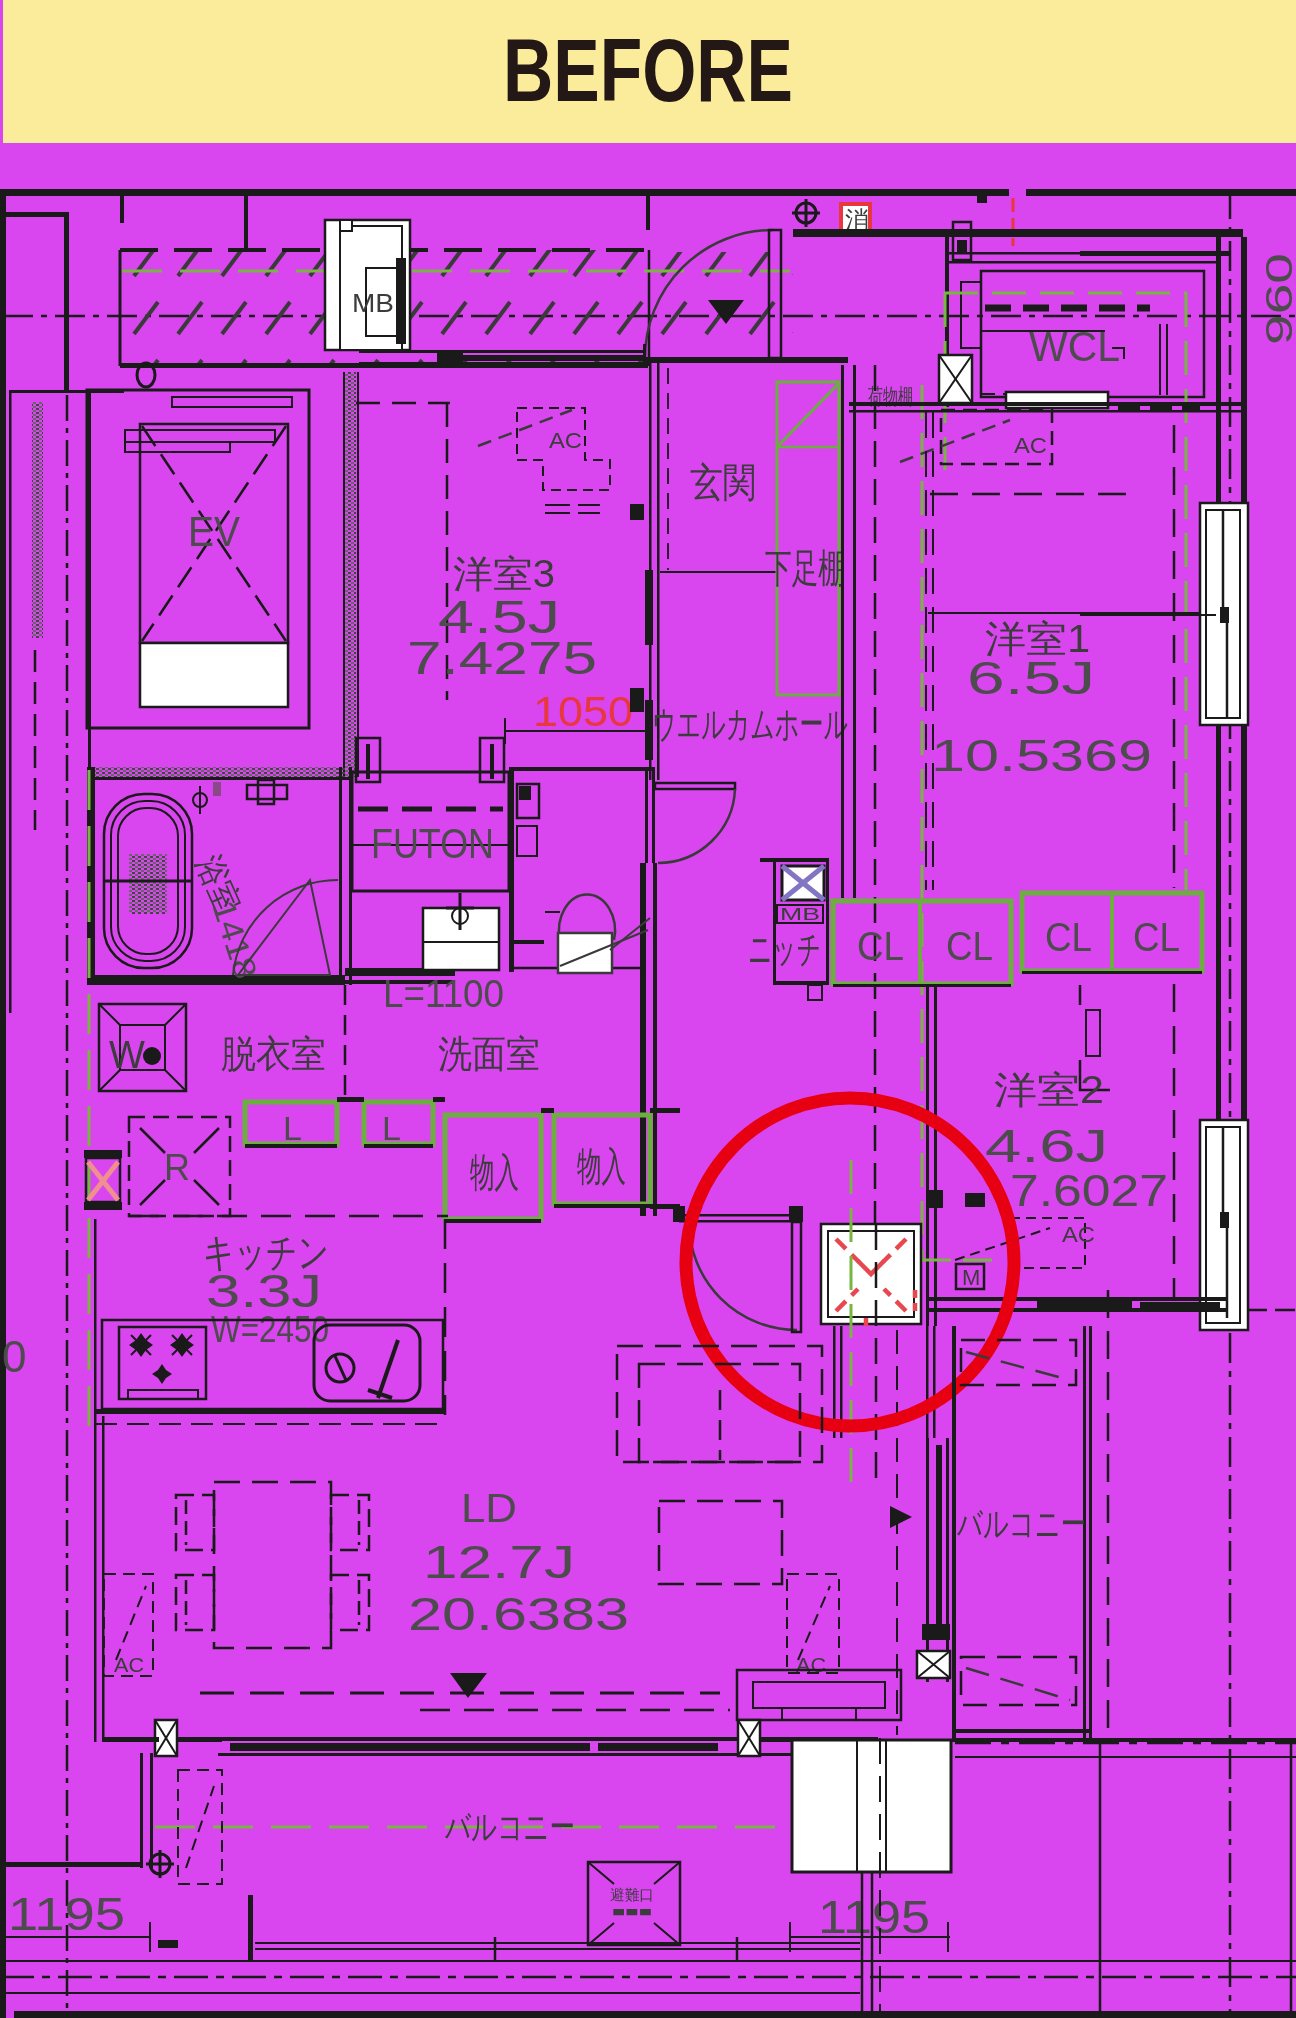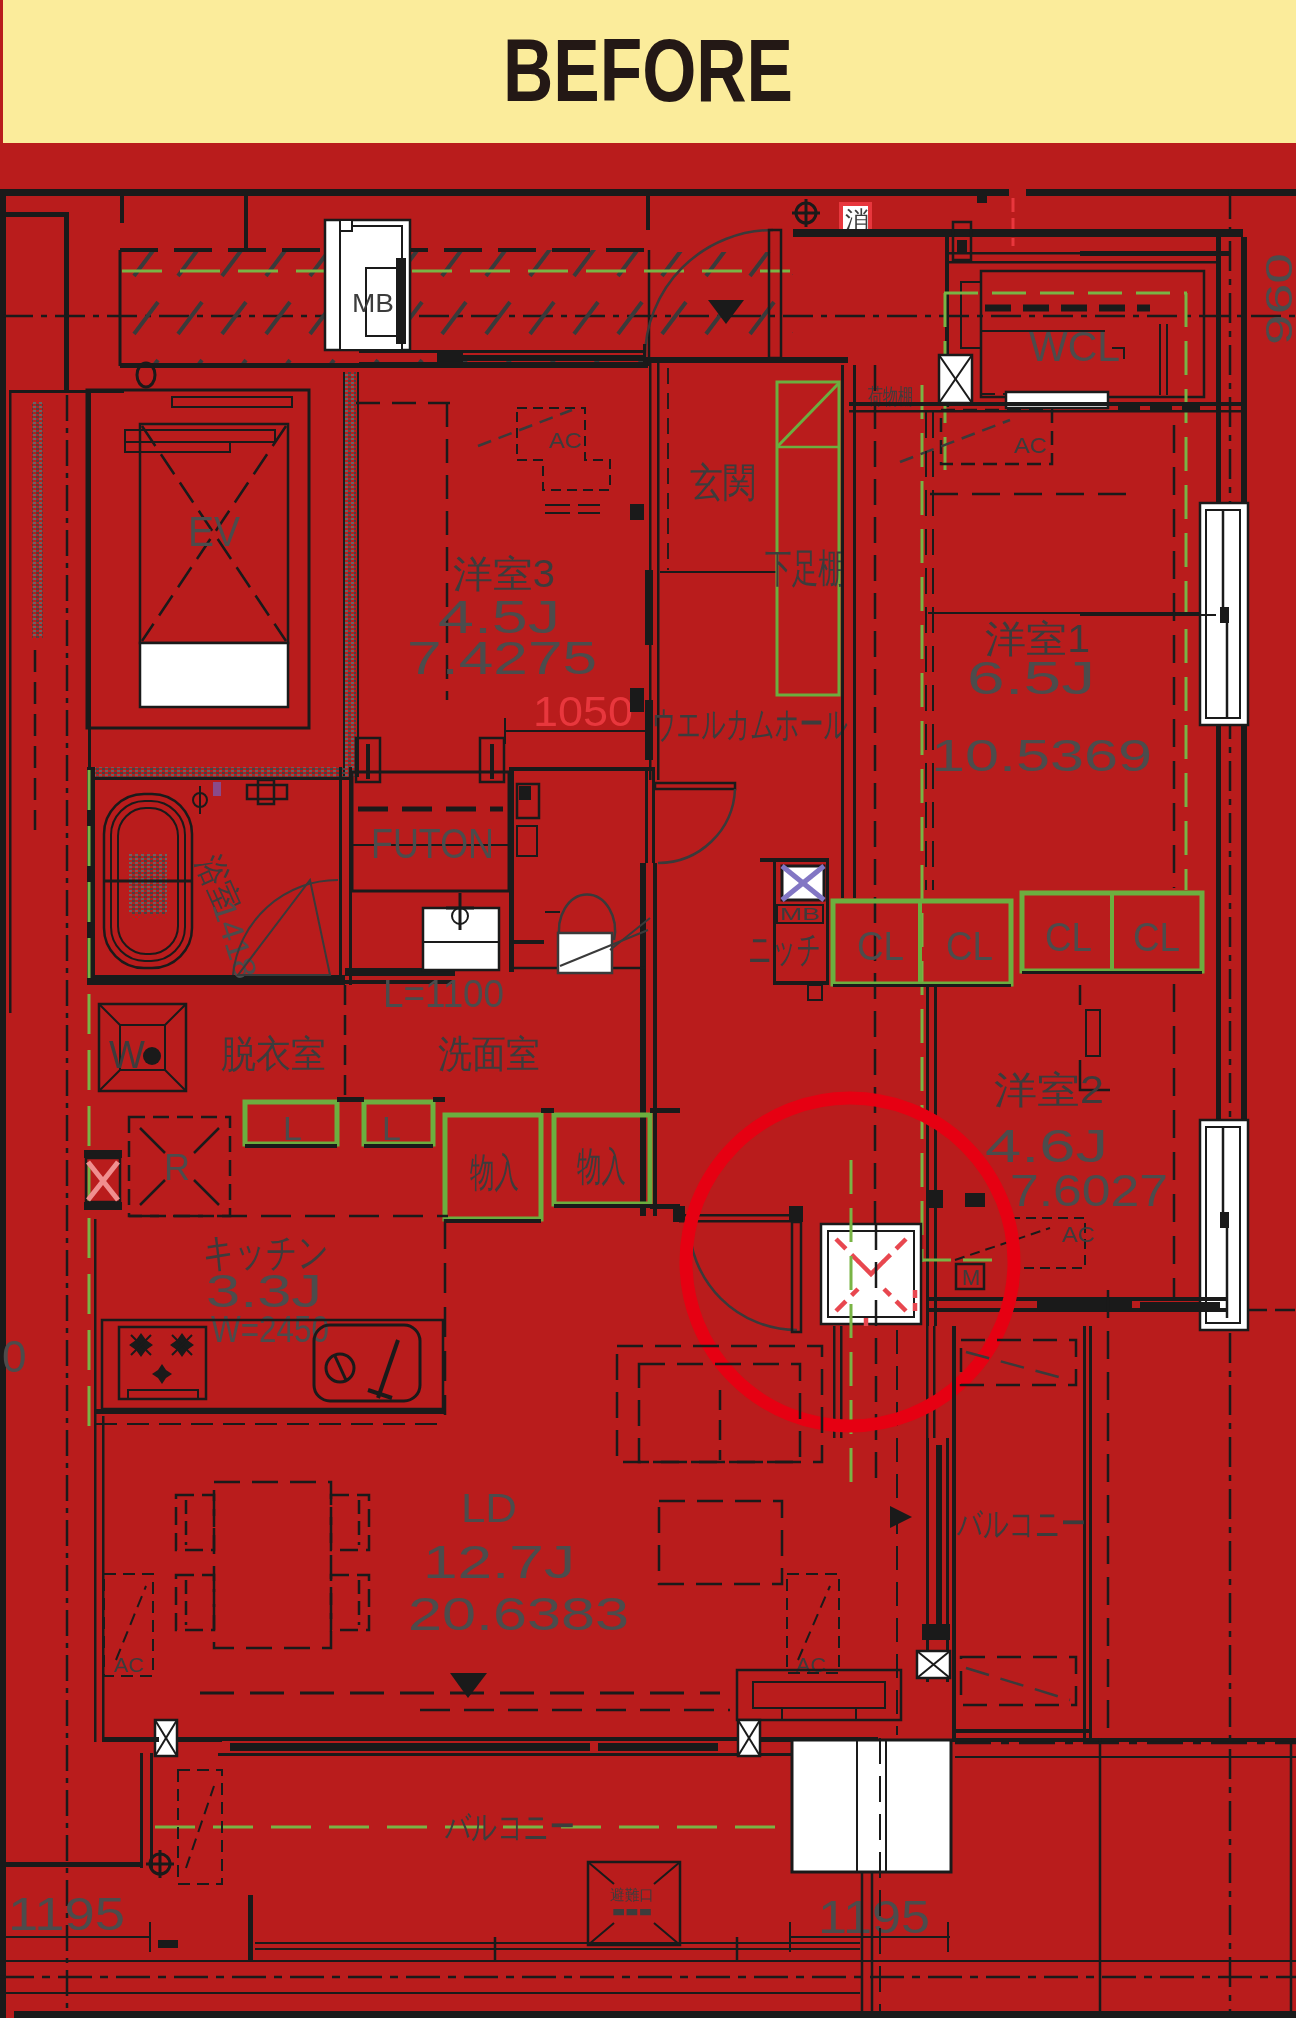--- a/index.html
+++ b/index.html
@@ -1,16 +1,16 @@
 <!DOCTYPE html>
 <html><head>
 <meta charset="utf-8">
 <style>
 html,body{margin:0;padding:0;background:#fff;}
-#page{position:relative;width:1296px;height:2018px;background:#b91c1c;overflow:hidden;font-family:"Liberation Sans",sans-serif;}
+#page{position:relative;width:1296px;height:2018px;background:#d946ef;overflow:hidden;font-family:"Liberation Sans",sans-serif;}
 svg{position:absolute;left:0;top:0;}
 text{font-family:"Liberation Sans",sans-serif;}
 .t{fill:#4c4c4c;}
 .k{fill:#3c3c3c;}
 </style>
 </head>
 <body>
 <div id="page">
 <svg width="1296" height="2018" viewBox="0 0 1296 2018">
 <defs>

